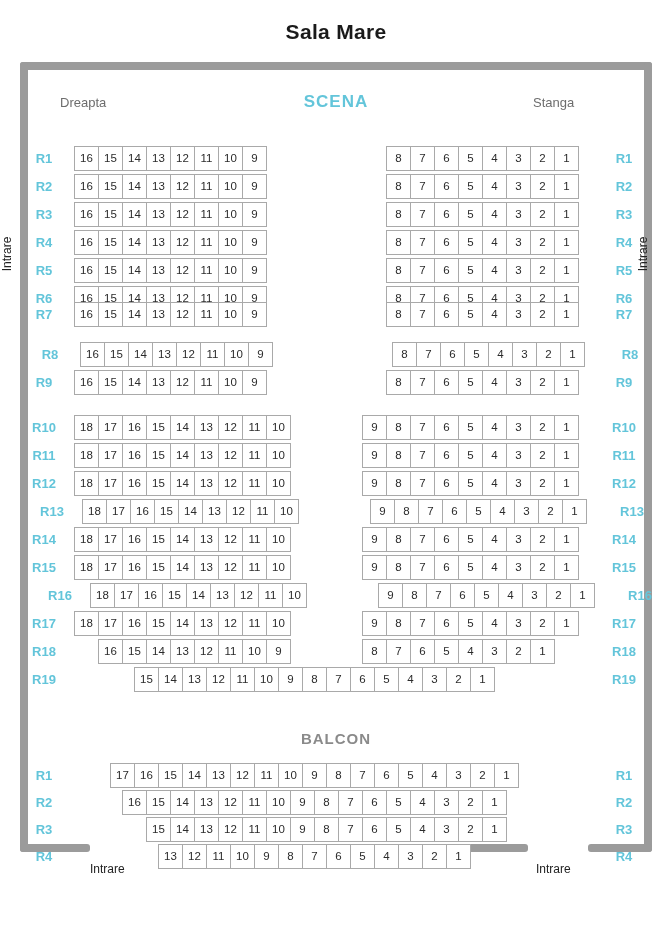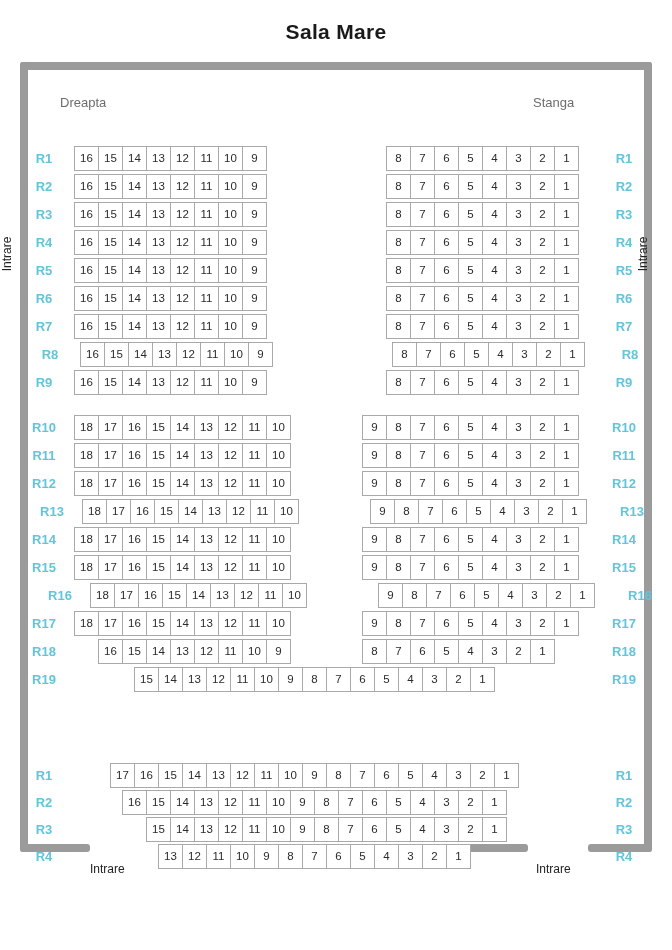--- a/index.html
+++ b/index.html
@@ -158,22 +158,24 @@
   <div class="wall wall-right"></div>
   <div class="wall wall-bottom-left"></div>
   <div class="wall wall-bottom-mid"></div>
   <div class="wall wall-bottom-right"></div>
 
   <div class="entry-label entry-left-side">Intrare</div>
   <div class="entry-label entry-right-side">Intrare</div>
   <div class="entry-label entry-bottom-left">Intrare</div>
   <div class="entry-label entry-bottom-right">Intrare</div>
 
+  <div class="scena">SCENA</div>
   <div class="side-label side-stanga">Dreapta</div>
   <div class="side-label side-dreapta">Stanga</div>
+  <div class="balcon-label">BALCON</div>
 
   <div id="rows-container">
       <div class="row" style="left: 0px; top: 83px; width: 656px;">
         <div class="rowlabel" style="position: absolute; left: 22px;">R1</div>
         <div class="rowlabel right" style="position: absolute; left: 602px;">R1</div>
         <div class="seats" style="position: absolute; left: 66px;">
           <div class="seat">16</div>
           <div class="seat">15</div>
           <div class="seat">14</div>
           <div class="seat">13</div>
@@ -306,21 +308,21 @@
           <div class="seat">8</div>
           <div class="seat">7</div>
           <div class="seat">6</div>
           <div class="seat">5</div>
           <div class="seat">4</div>
           <div class="seat">3</div>
           <div class="seat">2</div>
           <div class="seat">1</div>
         </div>
       </div>
-      <div class="row" style="left: 0px; top: 251px; width: 656px;">
+      <div class="row" style="left: 0px; top: 239px; width: 656px;">
         <div class="rowlabel" style="position: absolute; left: 22px;">R7</div>
         <div class="rowlabel right" style="position: absolute; left: 602px;">R7</div>
         <div class="seats" style="position: absolute; left: 66px;">
           <div class="seat">16</div>
           <div class="seat">15</div>
           <div class="seat">14</div>
           <div class="seat">13</div>
           <div class="seat">12</div>
           <div class="seat">11</div>
           <div class="seat">10</div>

